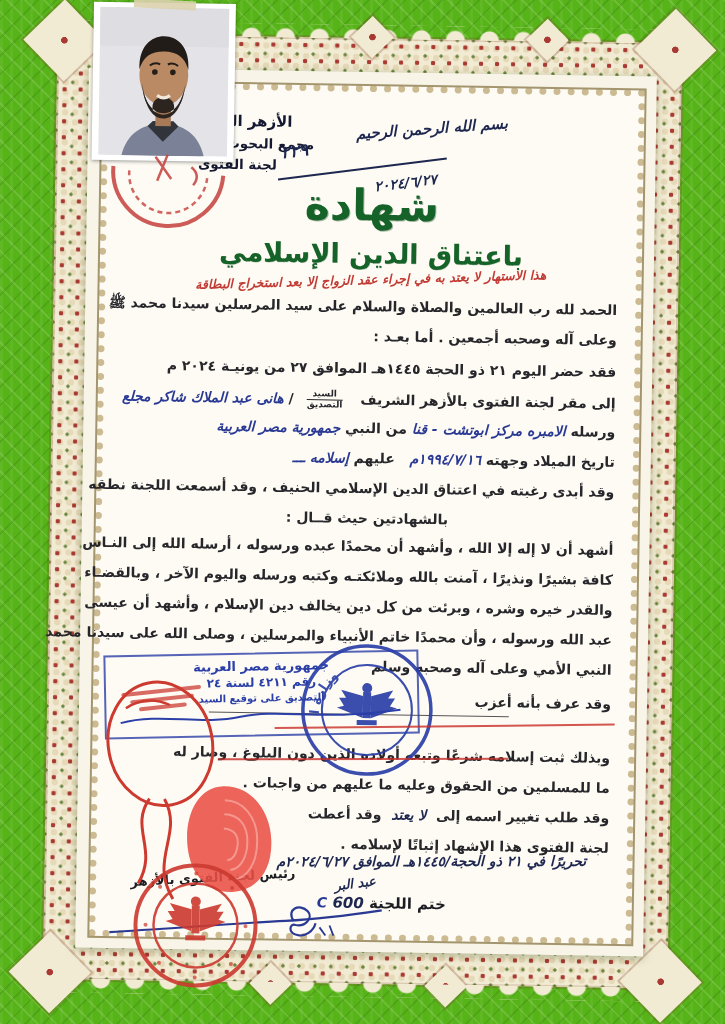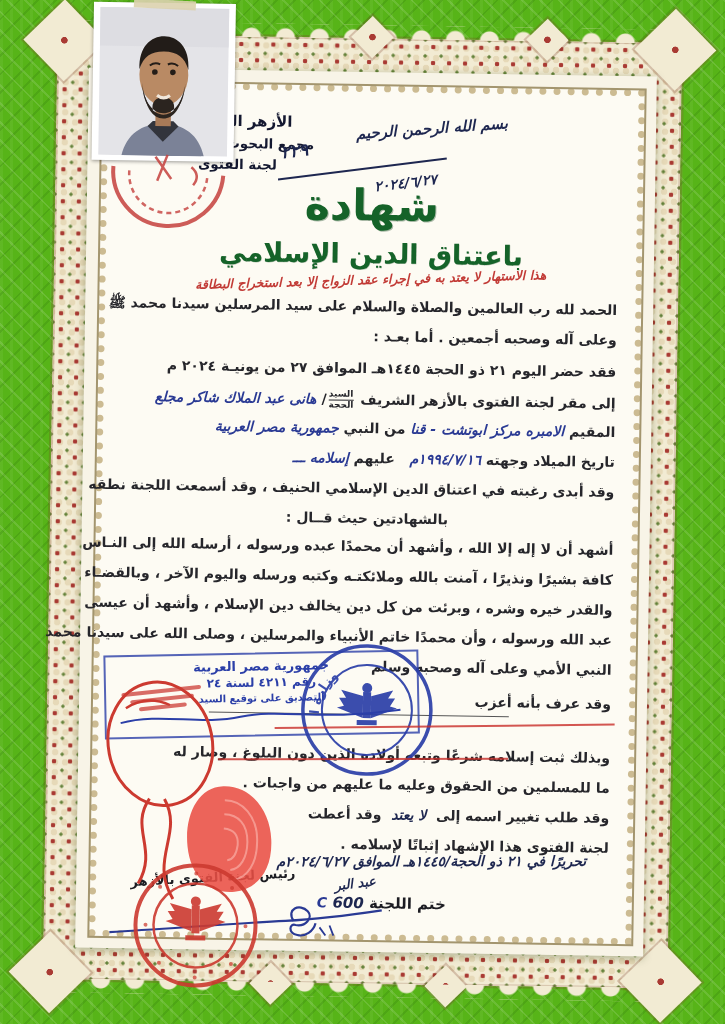--- a/index.html
+++ b/index.html
@@ -49,21 +49,21 @@
   .title-sub{top:146px;left:0;right:0;text-align:center;font-size:27px;font-weight:800;color:#156329;
     text-shadow:.5px .5px 0 rgba(10,60,20,.3);}
   .red-note{top:180px;right:2px;left:2px;text-align:center;font-size:12.5px;font-style:italic;
     color:#c23b36;transform:rotate(-2.5deg);font-weight:600;}
   .bline{position:absolute;right:18px;left:18px;font-size:14px;font-weight:600;color:#26262b;
     white-space:nowrap;text-align:right;}
   .cline{text-align:center;}
   .hw{color:#2a3a94;font-style:italic;font-weight:600;}
   .hwd{color:#1e2750;font-style:italic;font-weight:600;}
   .stack{display:inline-flex;flex-direction:column;font-size:9px;line-height:1.1;vertical-align:middle;
-    text-align:center;margin:0 2px;}
+    text-align:center;margin:0 13px;}
   .stack span:first-child{border-bottom:1px solid #26262b;}
   .fill-line{position:absolute;border-bottom:1.5px solid #555;}
   
   .stamp-box{position:absolute;right:210px;top:562px;width:315px;height:84px;box-sizing:border-box;
     border:2.5px solid rgba(43,63,168,.8);transform:rotate(-2deg);color:#2b3fa8;
     text-align:center;font-weight:bold;padding-top:4px;background:rgba(255,255,255,.0);}
   .stamp-box .r1{font-size:13px;}
   .stamp-box .r2{font-size:12px;margin-top:2px;}
   .stamp-box .r3{font-size:10px;margin-top:3px;}
   .stamp-circle{position:absolute;left:198px;top:548px;width:140px;height:140px;color:#2b3fa8;opacity:.92;}
@@ -126,27 +126,27 @@
       <div class="abs red-note">هذا الاستهار لا يعتد به في إجراء عقد الزواج إلا بعد استخراج البطاقة</div>
 
       <div class="bline" style="top:206px;">الحمد لله رب العالمين والصلاة والسلام على سيد المرسلين سيدنا محمد ﷺ</div>
       <div class="bline" style="top:236px;">وعلى آله وصحبه أجمعين . أما بعـد :</div>
       <div class="bline" style="top:268px;">فقد حضر اليوم ٢١ ذو الحجة ١٤٤٥هـ الموافق ٢٧ من يونيـة ٢٠٢٤ م</div>
 
       <div class="bline" style="top:298px;">
         <span>إلى مقر لجنة الفتوى بالأزهر الشريف</span>
         <span class="stack">
             <span>السيد</span>
-            <span>الحجة</span>
+            <span>التصديق</span>
           </span>/
         <span class="hw">هانى عبد الملاك شاكر مجلع</span>
       </div>
 
       <div class="bline" style="top:328px;">
-        <span>المقيم</span>
+        <span>ورسله</span>
         <span class="hw">الامبره مركز ابوتشت - قنا</span>
         <span>من النبي</span>
         <span class="hw">جمهورية مصر العربية</span>
       </div>
 
       <div class="bline" style="top:358px;">
         <span>تاريخ الميلاد وجهته</span>
         <span class="hw">١٩٩٤/٧/١٦م</span>
         &nbsp;&nbsp;<span>عليهم</span>
         <span class="hw">إسلامه ـــ</span>

